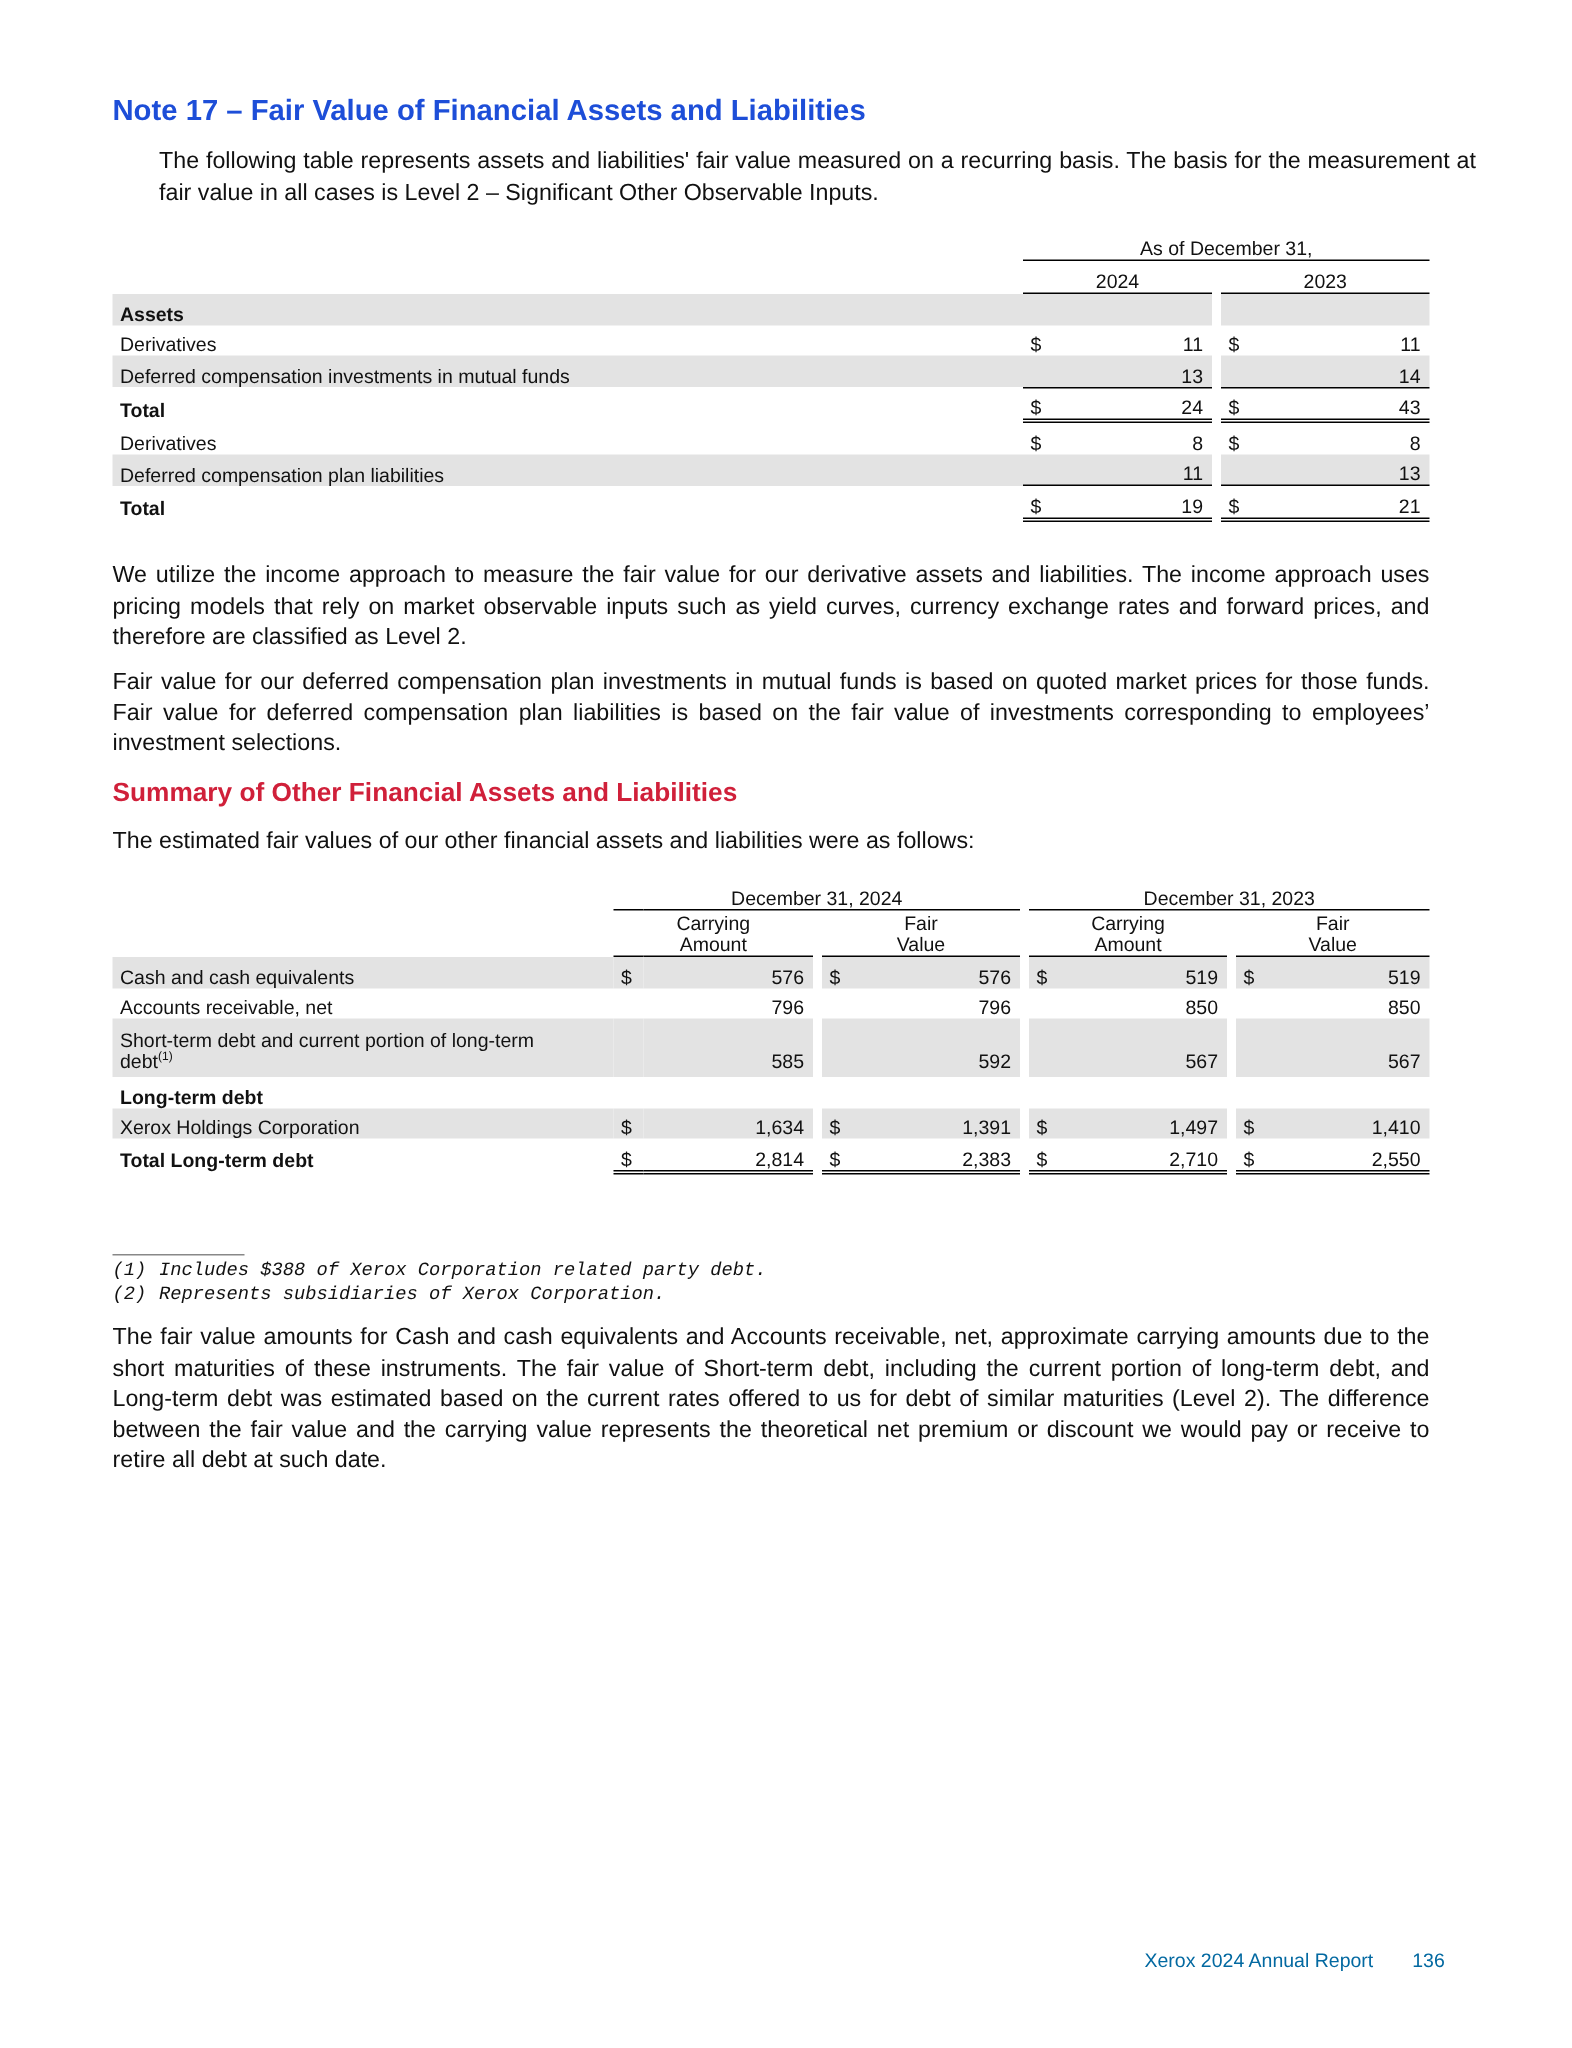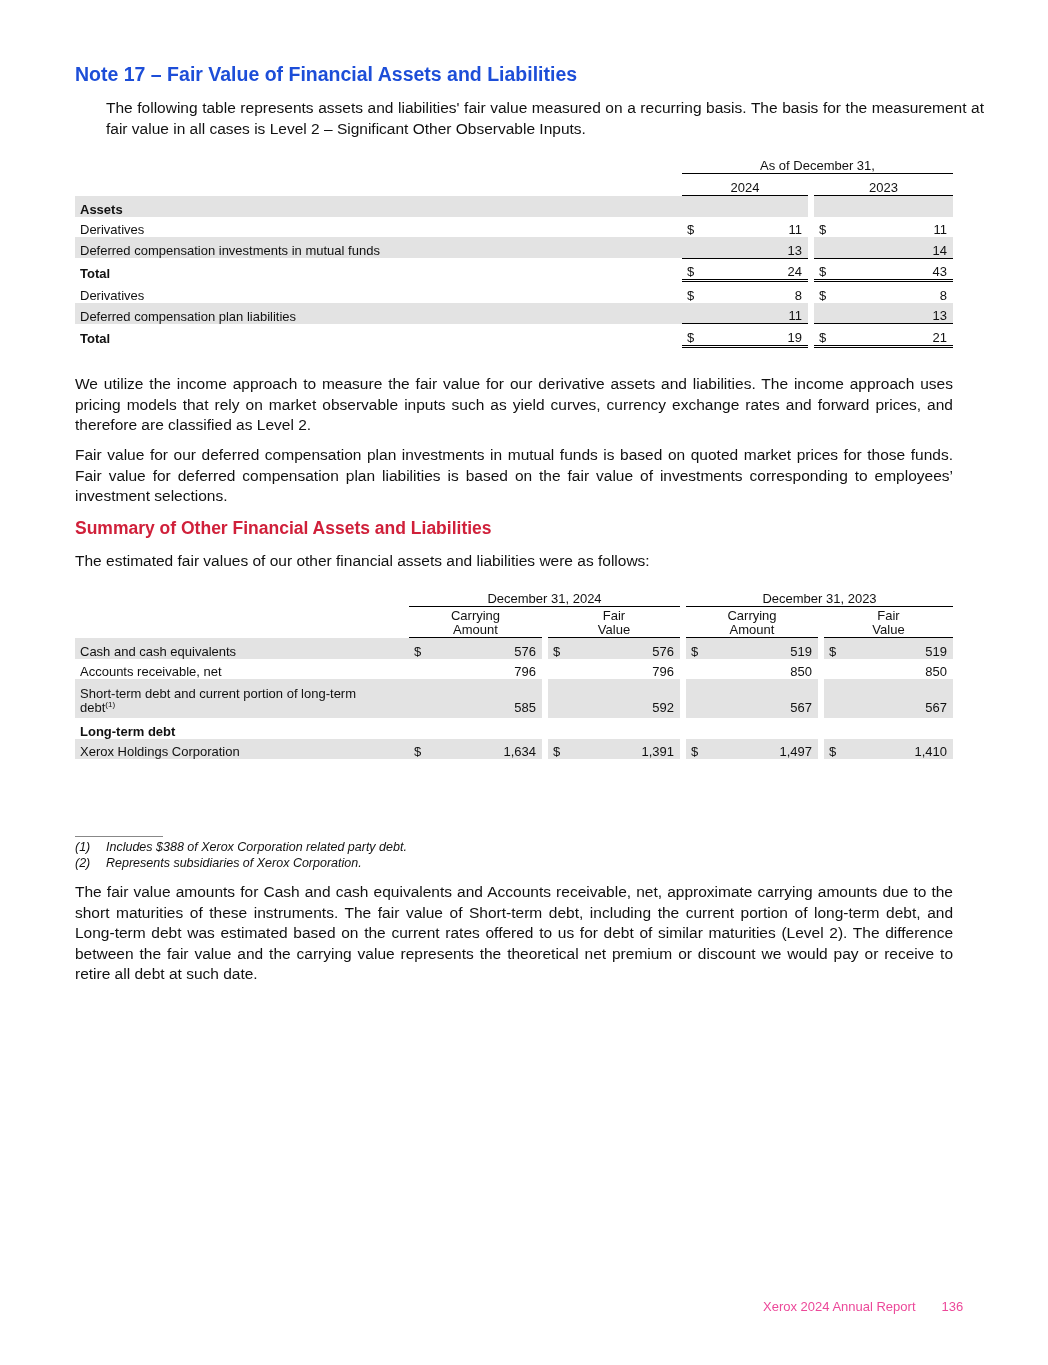--- a/index.html
+++ b/index.html
@@ -14,23 +14,23 @@
   .b { font-weight: bold; }
   tr.g td { background: #e3e3e3; }
   .cur { text-align: left; padding-left: 5px !important; }
   .num { text-align: right; padding-right: 6px !important; }
   .gap { width: 6px; background: transparent !important; }
   .hdr { text-align: center; font-size: 13px; line-height: 14px; vertical-align: bottom; }
   .ul { border-bottom: 1.5px solid #000; }
   .dbl { border-bottom: 3.5px double #000; }
   sup { font-size: 8px; line-height: 0; }
   .fn-rule { position: absolute; left: 0; top: 836px; width: 88px; border-top: 1px solid #888; }
-  .fn { position: absolute; left: 0; font-size: 12.5px; font-style: italic; white-space: nowrap; }
+  .fn { position: absolute; left: 0; font-size: 12.5px; font-style: italic; white-space: nowrap; font-family: Liberation Mono, monospace; }
   .fn .fnum { display: inline-block; width: 31px; }
-  .footer { position: absolute; top: 1299px; left: 763px; font-size: 13px; color: #ec4899; white-space: nowrap; }
+  .footer { position: absolute; top: 1299px; left: 763px; font-size: 13px; color: #0369a1; white-space: nowrap; }
   .footer .pg { margin-left: 26px; }
 </style>
 </head>
 <body>
 
 <div class="page">
 
   <h1>Note 17 – Fair Value of Financial Assets and Liabilities</h1>
   <p class="body" style="top:98px;margin-left:31px;">The following table represents assets and liabilities' fair value measured on a recurring basis. The basis for the measurement at fair value in all cases is Level 2 – Significant Other Observable Inputs.</p>
 
@@ -222,20 +222,34 @@
       <td class="gap"></td>
       <td class="cur">$</td>
       <td class="num">1,497</td>
       <td class="gap"></td>
       <td class="cur">$</td>
       <td class="num">1,410</td>
     </tr>
 
 
 
+    <tr>
+      <td class="lbl b">Total Long-term debt</td>
+      <td class="cur dbl">$</td>
+      <td class="num dbl">2,814</td>
+      <td class="gap"></td>
+      <td class="cur dbl">$</td>
+      <td class="num dbl">2,383</td>
+      <td class="gap"></td>
+      <td class="cur dbl">$</td>
+      <td class="num dbl">2,710</td>
+      <td class="gap"></td>
+      <td class="cur dbl">$</td>
+      <td class="num dbl">2,550</td>
+    </tr>
   </tbody>
     </table>
 
   <div class="fn-rule"></div>
   <div class="fn" style="top:840px;"><span class="fnum">(1)</span><span>Includes $388 of Xerox Corporation related party debt.</span></div>
   <div class="fn" style="top:856px;"><span class="fnum">(2)</span><span>Represents subsidiaries of Xerox Corporation.</span></div>
 
   <p class="body" style="top:882px;">The fair value amounts for Cash and cash equivalents and Accounts receivable, net, approximate carrying amounts due to the short maturities of these instruments. The fair value of Short-term debt, including the current portion of long-term debt, and Long-term debt was estimated based on the current rates offered to us for debt of similar maturities (Level 2). The difference between the fair value and the carrying value represents the theoretical net premium or discount we would pay or receive to retire all debt at such date.</p>
 </div>
 

